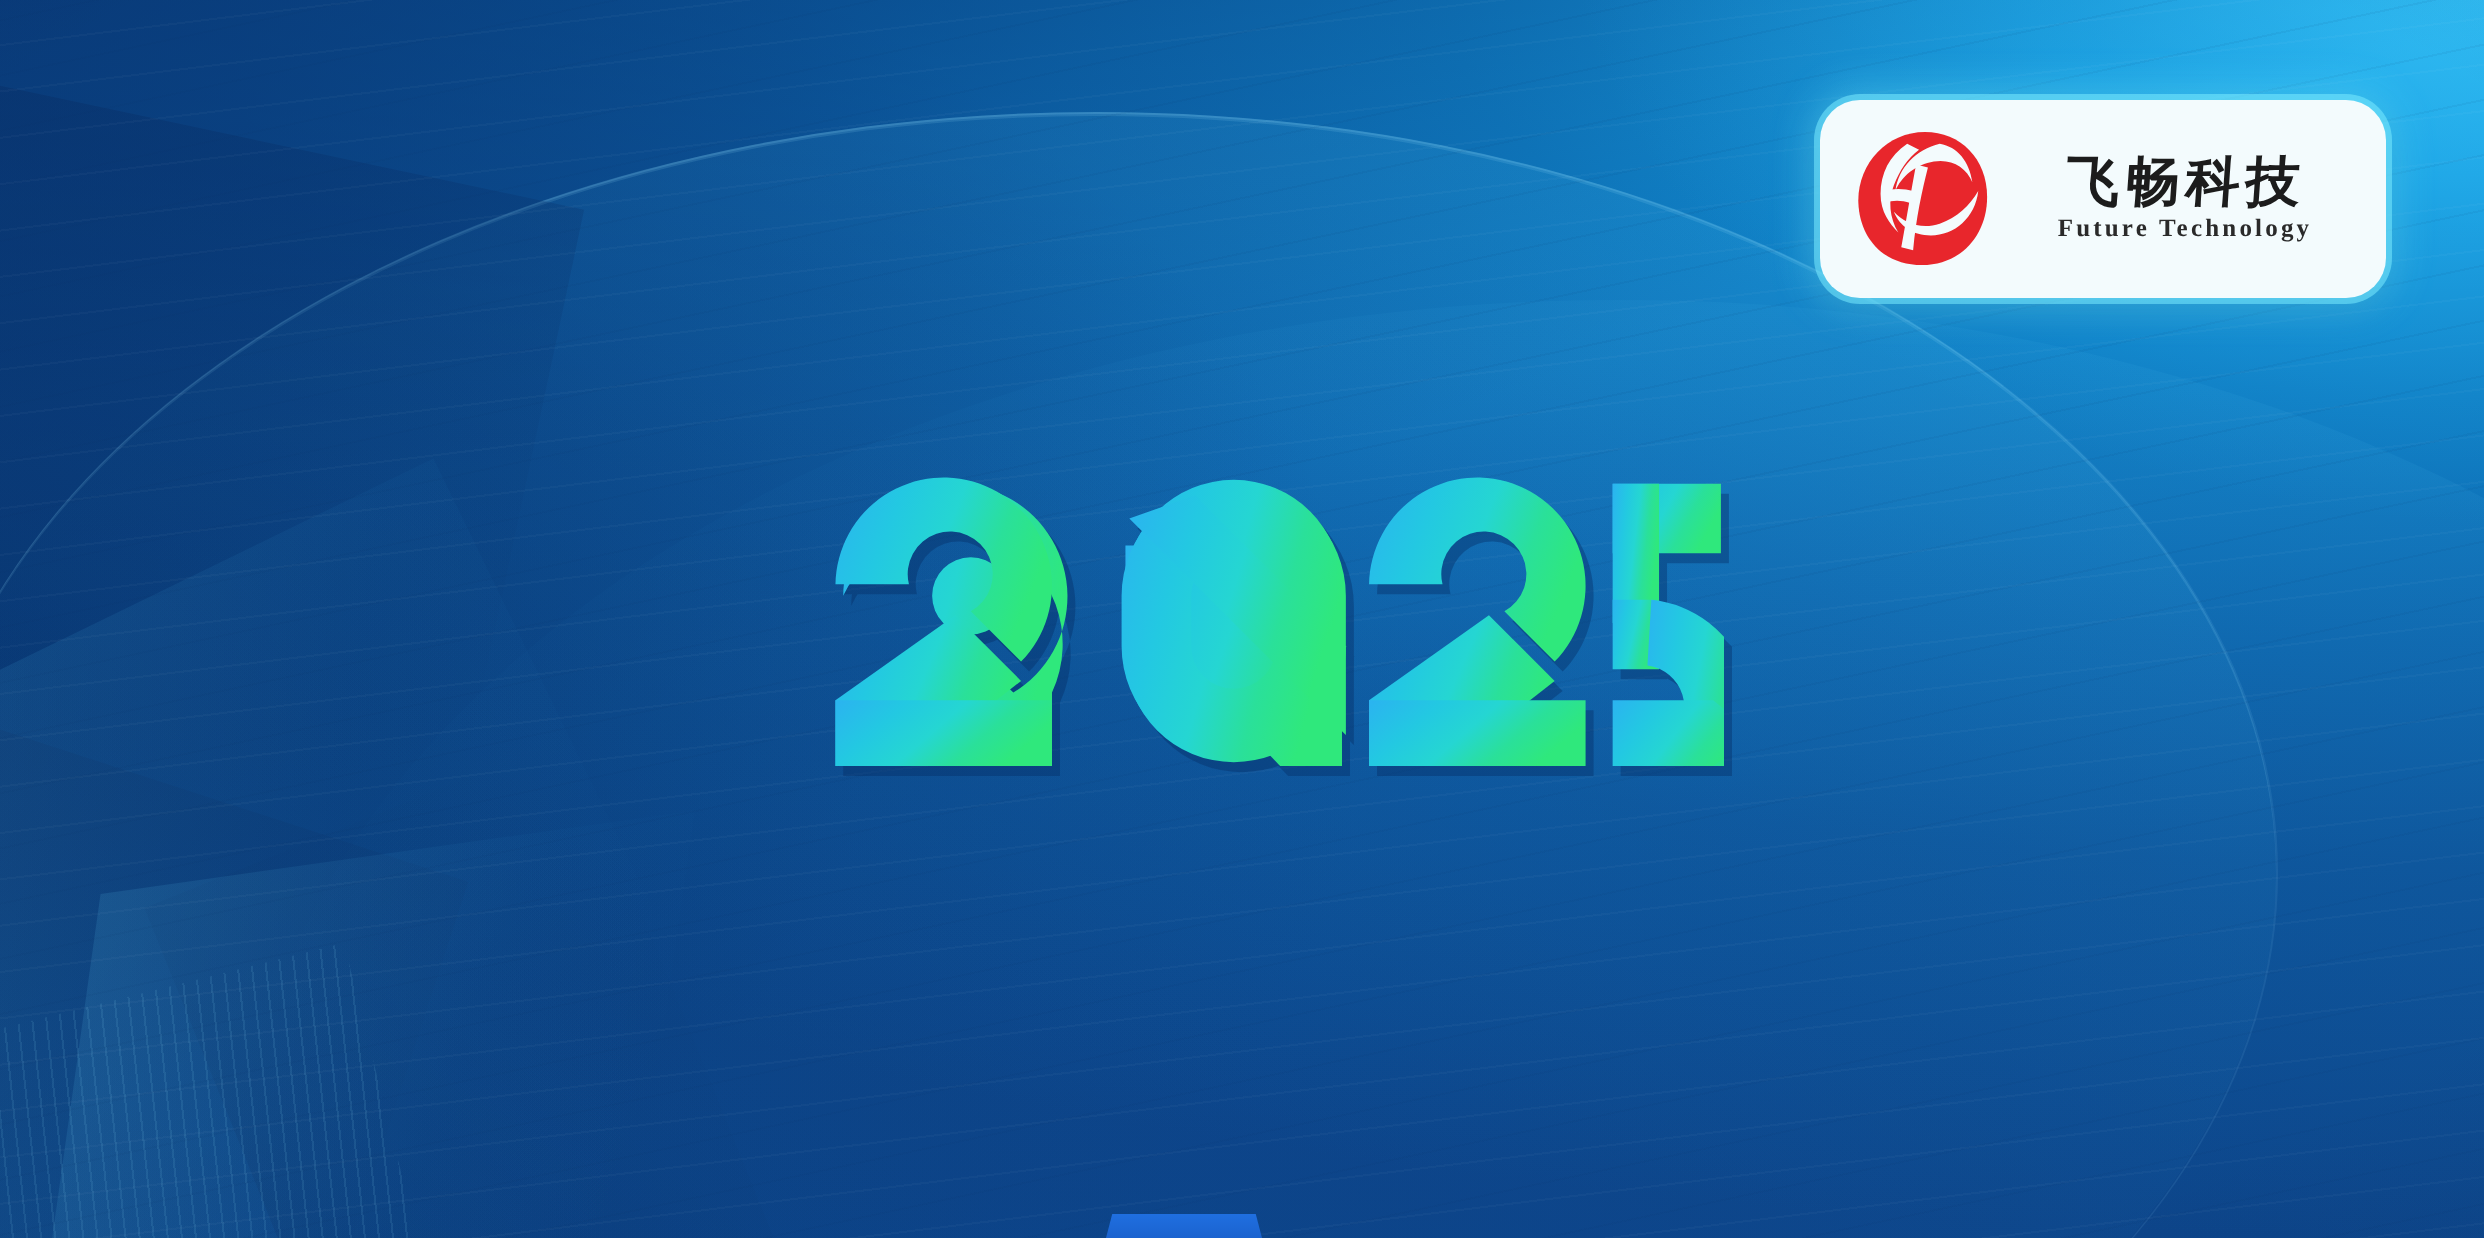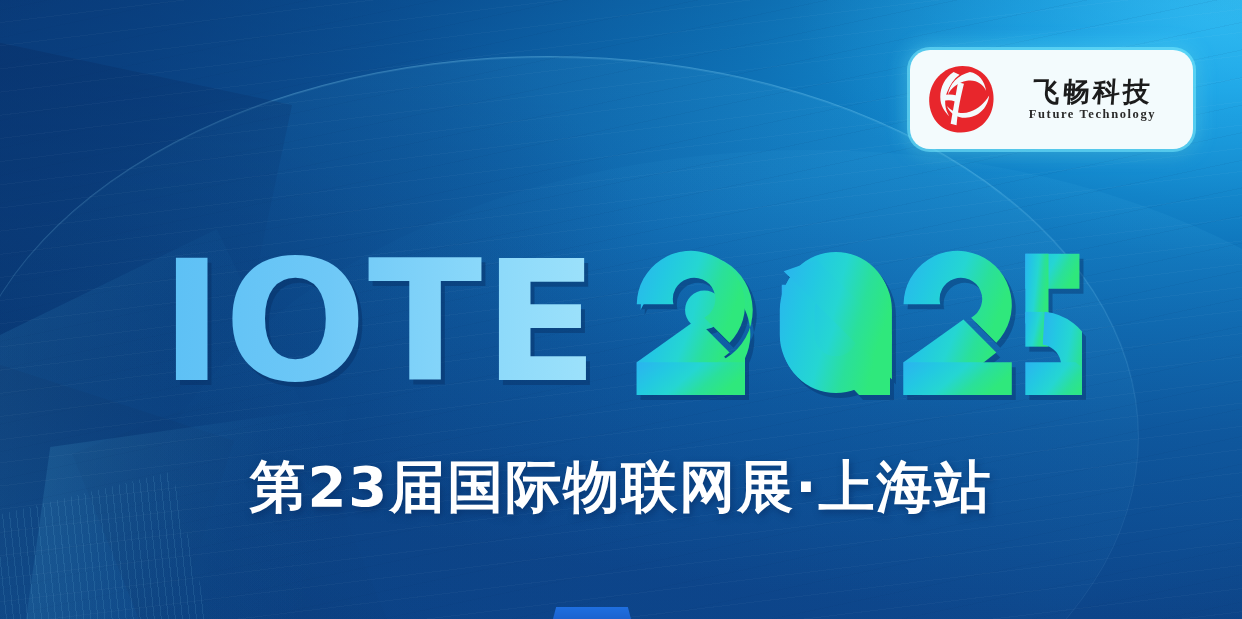--- a/index.html
+++ b/index.html
@@ -255,21 +255,21 @@
   <div class="shard shard-c"></div>
   <div class="shard shard-d"></div>
 
   <div class="stripes"></div>
   <div class="stripes-b"></div>
   <div class="vignette"></div>
 
   <div class="bottom-tab"></div>
 
   <div class="headline">
-    <span class="word-iote">IOTE</span><span class="word-year" title="2025">
+    <span class="word-year" title="2025">
       <svg viewBox="0 0 468 150" xmlns="http://www.w3.org/2000/svg" role="img" aria-label="2025">
         <defs>
           <linearGradient id="yearGrad" x1="0" y1="0" x2="1" y2="0.35">
             <stop offset="0%" stop-color="#2bb3f0"></stop>
             <stop offset="30%" stop-color="#23c8e2"></stop>
             <stop offset="55%" stop-color="#25d6d2"></stop>
             <stop offset="78%" stop-color="#2ae09a"></stop>
             <stop offset="100%" stop-color="#2fe87c"></stop>
           </linearGradient>
         </defs>
@@ -311,21 +311,20 @@
           <path d="M410 4 h56 v36 h-56 z"></path>
           <path d="M410 4 h24 v72 h-24 z"></path>
           <path d="M410 64 h24 l0 36 -24 0 z"></path>
           <path d="M430 64 a58 58 0 0 1 36 98 l-26 -26 a22 22 0 0 0 -12 -38 z"></path>
           <path d="M410 116 h52 l22 18 -22 16 h-52 z"></path>
         </g>
       </svg>
     </span>
   </div>
 
-  <div class="subtitle">第23届国际物联网展·上海站</div>
 
   <div class="logo-card">
     <div class="logo-mark">
       <svg viewBox="0 0 100 100" width="74" height="74" xmlns="http://www.w3.org/2000/svg" role="img" aria-label="fc-globe-mark">
         <path d="M52 4 C76 4 94 22 94 48 C94 74 76 94 50 94 C24 94 8 76 7 52 C6 26 26 4 52 4 Z" fill="#e8262c"></path>
         <path d="M40 12 C28 20 22 32 22 46 C22 58 28 66 34 72 C28 62 27 50 31 40 C35 30 40 22 48 16 Z" fill="#f3fbfd"></path>
         <path d="M62 12 C46 16 34 28 32 44 C36 34 46 26 58 24 C70 22 80 28 84 38 C82 24 74 14 62 12 Z" fill="#f3fbfd"></path>
         <path d="M88 44 C86 62 72 74 56 74 C44 74 35 68 31 58 C38 66 50 70 62 66 C74 62 82 54 88 44 Z" fill="#f3fbfd"></path>
         <path d="M24 44 C30 42 38 42 44 44 L42 52 C36 50 30 50 25 52 Z" fill="#f3fbfd"></path>
         <path d="M46 26 L54 28 C50 44 46 62 44 84 L36 82 C40 60 43 42 46 26 Z" fill="#f3fbfd"></path>

